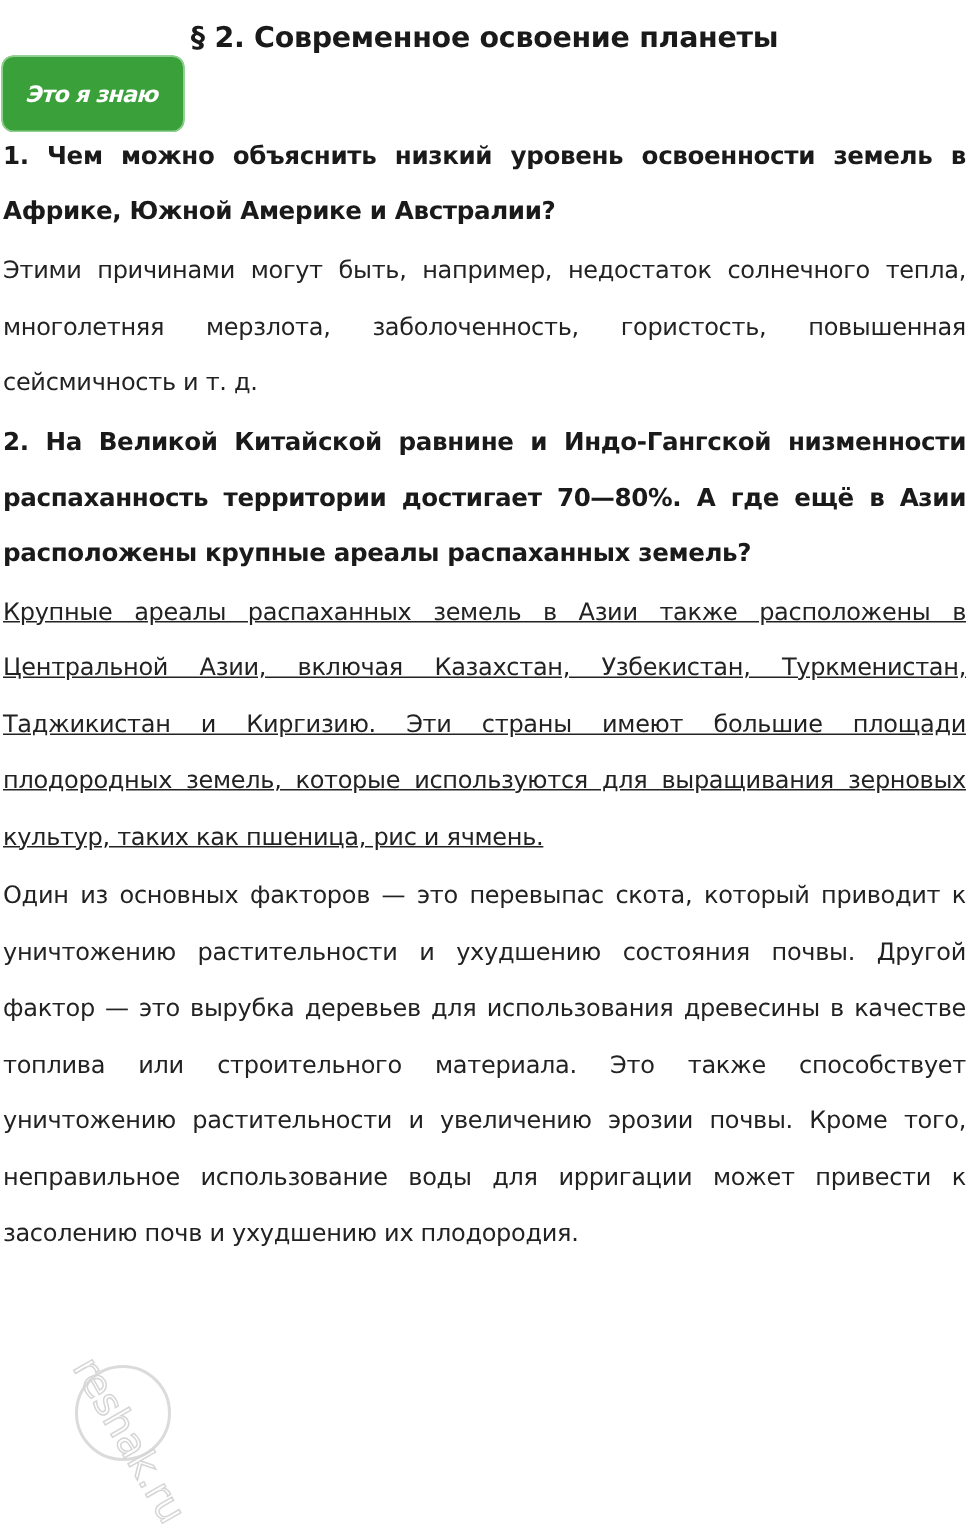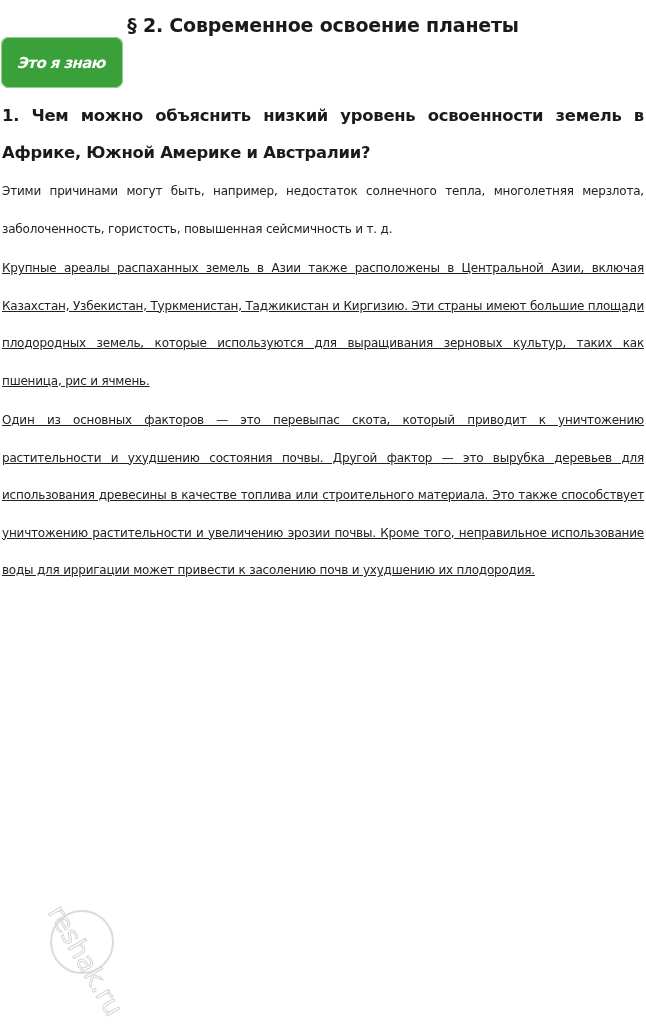--- a/index.html
+++ b/index.html
@@ -49,44 +49,44 @@
       font-weight: bold;
       font-style: italic;
       font-size: 15px;
       letter-spacing: -0.6px;
       transform: skewX(-4deg);
     }
     .content {
       position: absolute;
       left: 2px;
       right: 2px;
-      top: 97px;
+      top: 85px;
     }
     .question {
       font-weight: bold;
       font-size: 16.4px;
       line-height: 37px;
       text-align: justify;
       margin: 0;
       letter-spacing: -0.25px;
     }
     .answer {
-      font-size: 12px;
+      font-size: 16px;
       line-height: 37.5px;
       text-align: justify;
       margin: 0;
       letter-spacing: -0.2px;
       color: #222;
     }
     .q1 { margin-top: 0; }
     .a1 { margin-top: 2px; }
     .q2 { margin-top: 2px; }
     .a2 { margin-top: 2px; text-decoration: underline; }
     .q3 { margin-top: 2px; }
-    .a3 { margin-top: 2px; text-decoration: underline; }
+    .a3 { margin-top: 2px; }
     .watermark {
       position: absolute;
       left: 50px;
       top: 880px;
       width: 120px;
       height: 110px;
       pointer-events: none;
       opacity: 0.35;
     }
     .watermark .circle {
@@ -119,20 +119,21 @@
   <div class="badge">
     <span>Это я знаю</span>
   </div>
 
   <div class="content">
     <div>
       <p class="question q1">1. Чем можно объяснить низкий уровень освоенности земель в Африке, Южной Америке и Австралии?</p>
       <p class="answer a1">Этими причинами могут быть, например, недостаток солнечного тепла, многолетняя мерзлота, заболоченность, гористость, повышенная сейсмичность и т. д.</p>
     </div>
     <div>
+      <p class="question q2">2. На Великой Китайской равнине и Индо-Гангской низменности распаханность территории достигает 70—80%. А где ещё в Азии расположены крупные ареалы распаханных земель?</p>
       <p class="answer a2">Крупные ареалы распаханных земель в Азии также расположены в Центральной Азии, включая Казахстан, Узбекистан, Туркменистан, Таджикистан и Киргизию. Эти страны имеют большие площади плодородных земель, которые используются для выращивания зерновых культур, таких как пшеница, рис и ячмень.</p>
     </div>
     <div>
       <p class="answer a3">Один из основных факторов — это перевыпас скота, который приводит к уничтожению растительности и ухудшению состояния почвы. Другой фактор — это вырубка деревьев для использования древесины в качестве топлива или строительного материала. Это также способствует уничтожению растительности и увеличению эрозии почвы. Кроме того, неправильное использование воды для ирригации может привести к засолению почв и ухудшению их плодородия.</p>
     </div>
   </div>
 
   <div class="watermark">
     <div class="circle"></div>
     <div class="wm-text">reshak.ru</div>

